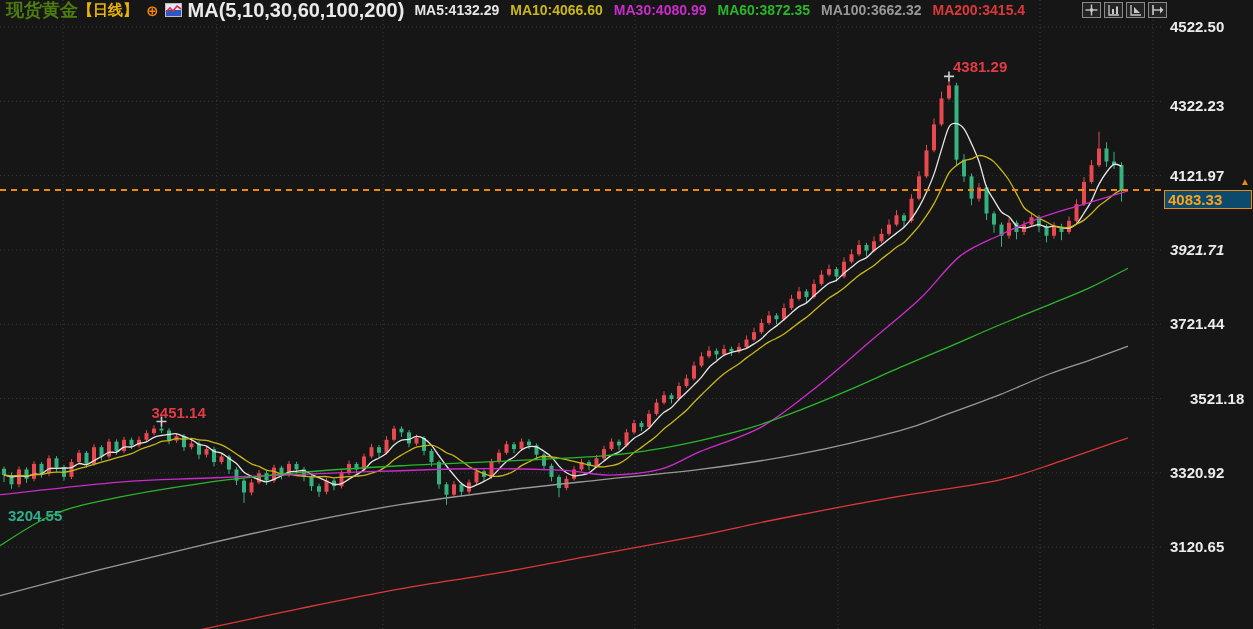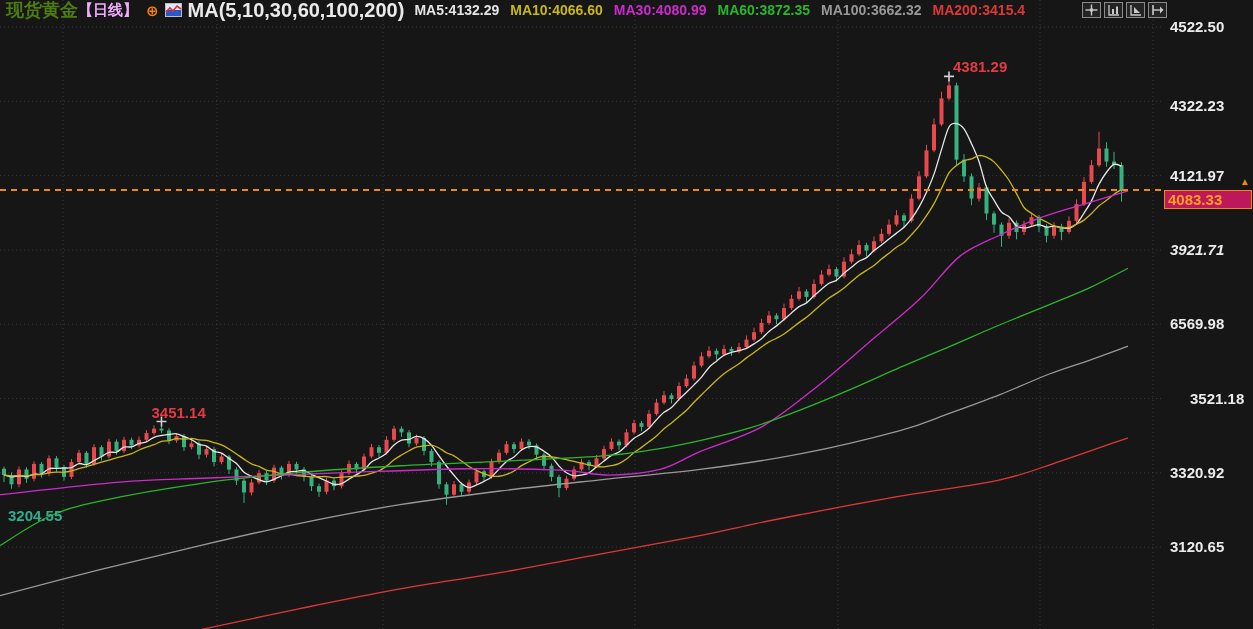--- a/index.html
+++ b/index.html
@@ -4,33 +4,33 @@
 <style>
   html,body{margin:0;padding:0;background:#161616;}
   body{width:1253px;height:629px;overflow:hidden;position:relative;
        font-family:"Liberation Sans","DejaVu Sans",sans-serif;}
   #chart-root{position:absolute;inset:0;width:1253px;height:629px;}
   #plot-svg{position:absolute;left:0;top:0;}
   
   #header-bar{position:absolute;left:0;top:0;height:20px;width:1253px;
       display:flex;align-items:center;white-space:nowrap;z-index:30;font-weight:bold;}
   .sym{font-size:18px;color:#4d7c0f;margin-left:6px;}
-  .period{font-size:15px;color:#f0abfc;}
+  .period{font-size:15px;color:#eab308;}
   .plus-ic{font-size:15px;color:#f5820b;margin:0 6px 0 8px;line-height:1;}
   .logo-ic{width:17px;height:14px;margin-right:6px;display:inline-block;}
   .ma-group{font-size:20px;color:#eaeaea;margin-right:10px;}
   .ma-item{font-size:14px;margin-right:11px;}
   #toolbar{margin-left:auto;margin-right:86px;display:flex;gap:3px;align-items:center;}
   .tool-btn{width:19px;height:16px;background:#242424;border:1px solid #8a8a8a;
       display:flex;align-items:center;justify-content:center;box-sizing:border-box;}
   
   .y-label{position:absolute;left:1170px;font-size:15px;font-weight:bold;color:#ececec;z-index:20;}
   
   #price-tag{position:absolute;left:1164px;top:190px;width:88px;height:19px;box-sizing:border-box;
-      border:1px solid #ef8a10;background:#be185d;color:#ffa21a;font-size:15px;font-weight:bold;
+      border:1px solid #ef8a10;background:#0c4a6e;color:#ffa21a;font-size:15px;font-weight:bold;
       line-height:17px;padding-left:3px;z-index:25;}
   #price-arrow{position:absolute;right:3px;top:174px;color:#ef8a10;font-size:10px;z-index:26;}
   
   .annot{position:absolute;font-size:15px;font-weight:bold;z-index:15;}
   
   #watermark{position:absolute;right:20px;bottom:16px;font-size:34px;color:#d6d6d6;
       letter-spacing:7px;z-index:10;font-weight:normal;}
 </style>
 </head>
 <body>
@@ -407,21 +407,21 @@
           </svg>
       </span>
     </span>
   </div>
 
   <div id="axis-labels">
       <div class="y-label" style="top: 18px;">4522.50</div>
       <div class="y-label" style="top: 97px;">4322.23</div>
       <div class="y-label" style="top: 166.617px;">4121.97</div>
       <div class="y-label" style="top: 240.923px; font-style: italic;">3921.71</div>
-      <div class="y-label" style="top: 315.233px;">6569.98</div>
+      <div class="y-label" style="top: 315.233px;">3721.44</div>
       <div class="y-label" style="top: 389.54px; margin-left: 20px;">3521.18</div>
       <div class="y-label" style="top: 463.846px;">3320.92</div>
       <div class="y-label" style="top: 538.156px;">3120.65</div>
     </div>
   <div id="annotation-layer">
       <div class="annot" style="color: rgb(226, 59, 69); left: 953px; top: 58.396px;">4381.29</div>
       <div class="annot" style="color: rgb(226, 59, 69); left: 151.5px; top: 403.528px;">3451.14</div>
       <div class="annot" style="color: rgb(47, 174, 140); left: 8px; top: 507px;">3204.55</div>
     </div>
 

